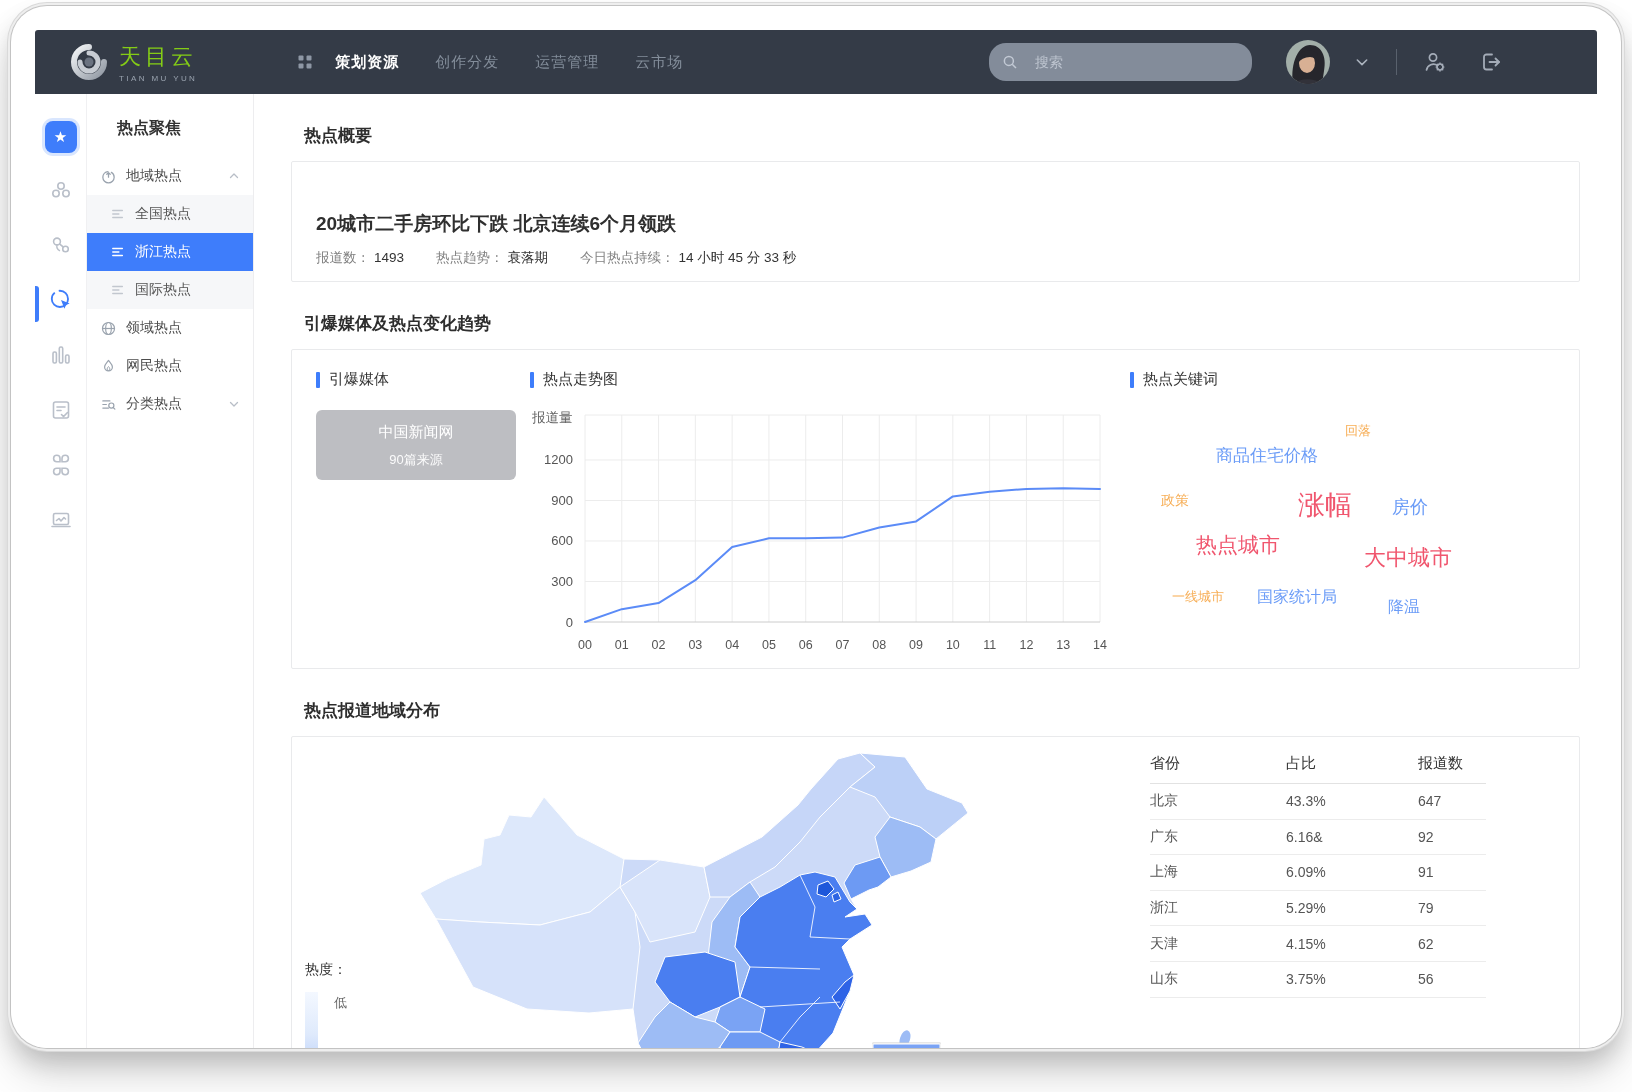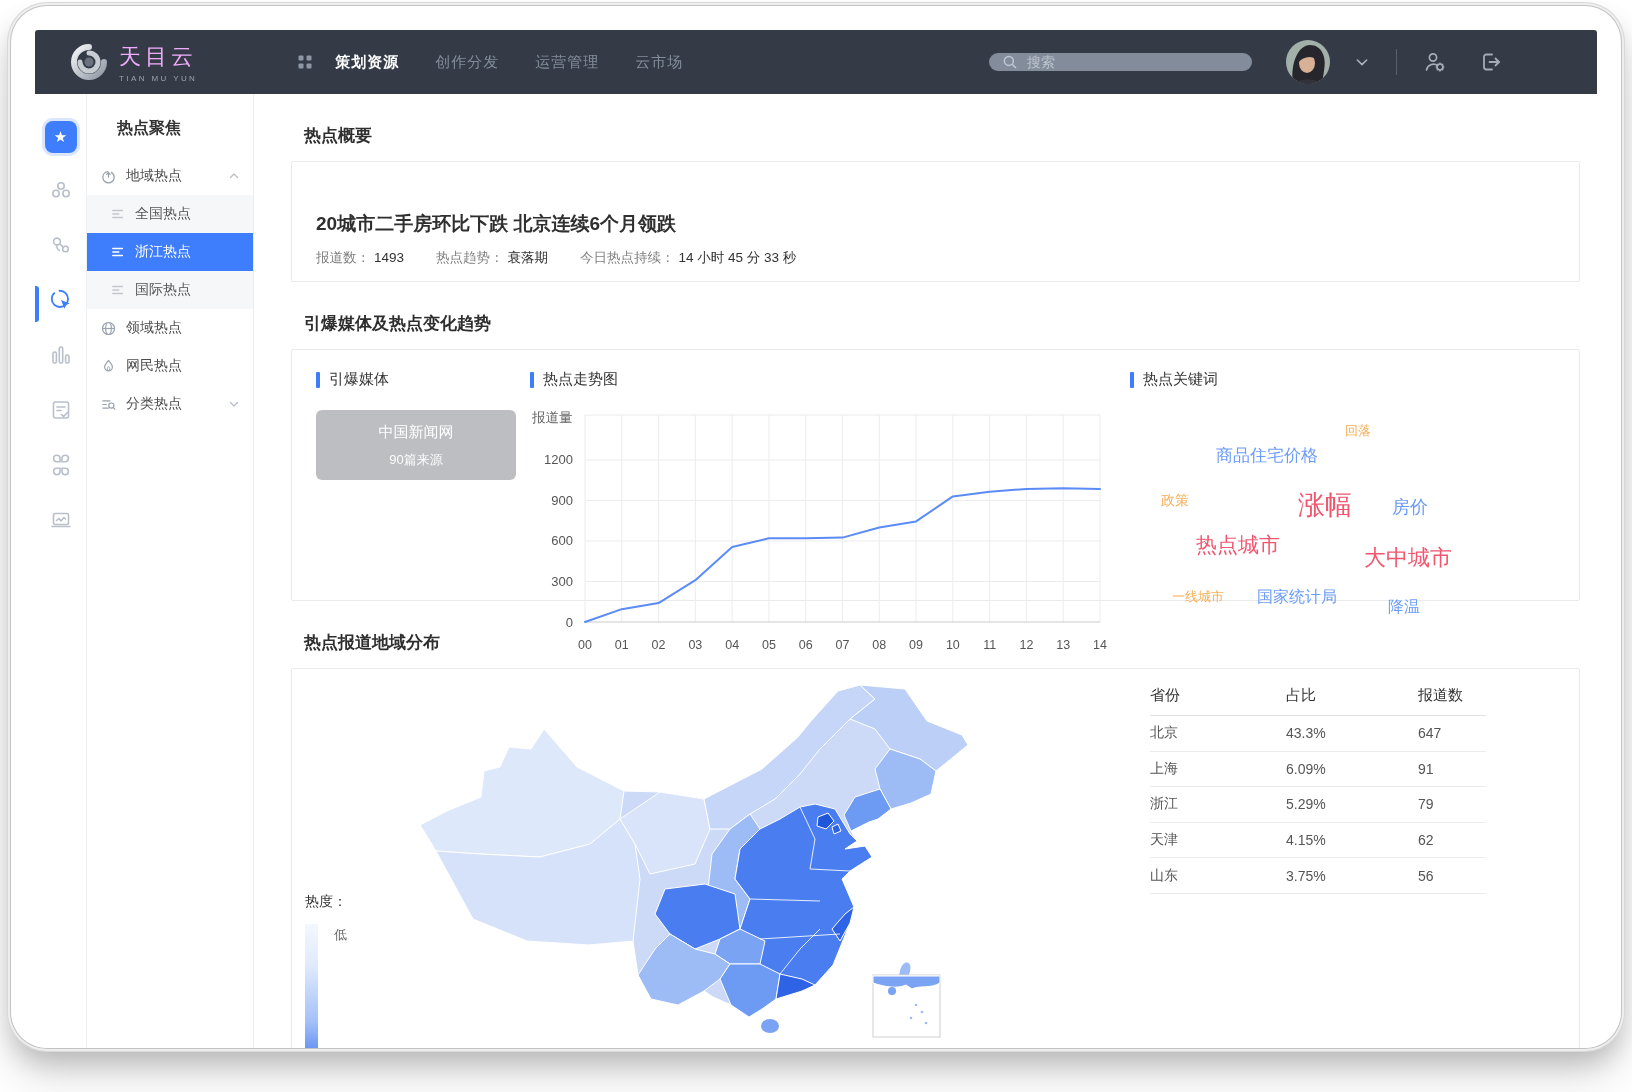--- a/index.html
+++ b/index.html
@@ -7,28 +7,28 @@
     font-family:"Liberation Sans","DejaVu Sans",sans-serif; }
   .window { position:absolute; left:11px; top:6px; width:1610px; height:1042px;
     border-radius:36px; background:#fff; overflow:hidden; padding:24px 24px 0 24px;
     box-shadow:0 0 0 1px #c3c3c3, 0 0 0 3px #eeeeee, 0 0 0 4px #d9d9d9,
                0 14px 26px rgba(0,0,0,.20), 0 30px 48px rgba(0,0,0,.12); }
 
   
   .navbar { height:64px; background:#343b47; display:flex; align-items:center;
     padding:0 0 0 34px; border-radius:3px 3px 0 0; }
   .logo { display:flex; align-items:center; gap:10px; }
-  .logo-text .t { color:#f0abfc; font-size:22px; letter-spacing:4px; font-weight:400; }
+  .logo-text .t { color:#84cc16; font-size:22px; letter-spacing:4px; font-weight:400; }
   .logo-text .s { color:#9aa3af; font-size:8px; letter-spacing:2.4px; margin-top:2px; }
   .apps-grid { margin-left:100px; color:#8e97a5; display:flex; cursor:pointer; }
   .nav-menu { display:flex; gap:36px; margin-left:22px; }
   .nav-item { font-size:15px; color:#838d9a; cursor:pointer; letter-spacing:1px; white-space:nowrap; }
   .nav-item.active { color:#fff; font-weight:700; }
-  .search { margin-left:auto; width:263px; height:18px; border-radius:17px; background:#838c9a;
-    display:flex; align-items:center; padding:0 12px; gap:8px; }
+  .search { margin-left:auto; width:263px; height:38px; border-radius:17px; background:#838c9a;
+    display:flex; align-items:center; padding:0 12px; gap:16px; }
   .search svg { flex:none; }
   .search input { background:transparent; border:none; outline:none; color:#eef1f5; font-size:14px; width:100%; }
   .search input::placeholder { color:#bdc4cf; }
   .avatar { width:44px; height:44px; border-radius:50%; overflow:hidden; margin-left:34px; cursor:pointer; flex:none; }
   .chev { margin-left:24px; color:#a9b1bc; cursor:pointer; display:flex; }
   .vdiv { width:1px; height:26px; background:#59616d; margin:0 26px; }
   .nicon { color:#a4acb8; cursor:pointer; display:flex; }
   .nicon + .nicon { margin-left:32px; }
   .nav-endpad { width:94px; flex:none; }
 
@@ -58,21 +58,21 @@
 
   .main { flex:1; height:100%; overflow:hidden; padding:0 17px 0 37px; }
   .sec-title { font-size:17px; font-weight:700; color:#2e2e2e; margin:30px 0 14px 13px; }
   .card { background:#fff; border:1px solid #e9eaec; border-radius:2px; }
 
   .card-overview { padding:16px 24px 14px; }
   .headline { font-size:19px; font-weight:700; color:#2f2f2f; margin-bottom:12px;margin-top:33px; }
   .stats { display:flex; gap:32px; font-size:13.5px; color:#818181; }
   .stats b { color:#333; font-weight:400; margin-left:4px; }
 
-  .card-trend { height:252px; position:relative; }
+  .card-trend { height:320px; position:relative; }
   .sec-head { position:absolute; display:flex; align-items:center; gap:9px; font-size:15px; color:#333; }
   .sec-head .bluebar { width:4px; height:16px; background:#3e7dfb; border-radius:1px; }
   .media-col { position:absolute; left:24px; top:60px; width:200px; display:flex; flex-direction:column; gap:16px; }
   .media-card { height:70px; border-radius:6px; color:#fff; text-align:center; padding-top:13px; cursor:pointer; }
   .media-card .n { font-size:15px; margin-bottom:9px; }
   .media-card .c { font-size:13px; opacity:.95; }
   #trend-chart { position:absolute; left:240px; top:55px; }
   .kw-cloud { position:absolute; left:838px; top:60px; width:345px; height:222px; }
   .kw { position:absolute; transform:translate(-50%,-50%); white-space:nowrap; cursor:pointer; }
 
@@ -474,20 +474,25 @@
               <span class="c2">占比</span>
               <span class="c3">报道数</span>
             </div>
           <div id="table-body">
               <div class="trow">
                 <span class="c1">北京</span>
                 <span class="c2">43.3%</span>
                 <span class="c3">647</span>
               </div>
               <div class="trow">
+                <span class="c1">广东</span>
+                <span class="c2">6.16&amp;</span>
+                <span class="c3">92</span>
+              </div>
+              <div class="trow">
                 <span class="c1">上海</span>
                 <span class="c2">6.09%</span>
                 <span class="c3">91</span>
               </div>
               <div class="trow">
                 <span class="c1">浙江</span>
                 <span class="c2">5.29%</span>
                 <span class="c3">79</span>
               </div>
               <div class="trow">

